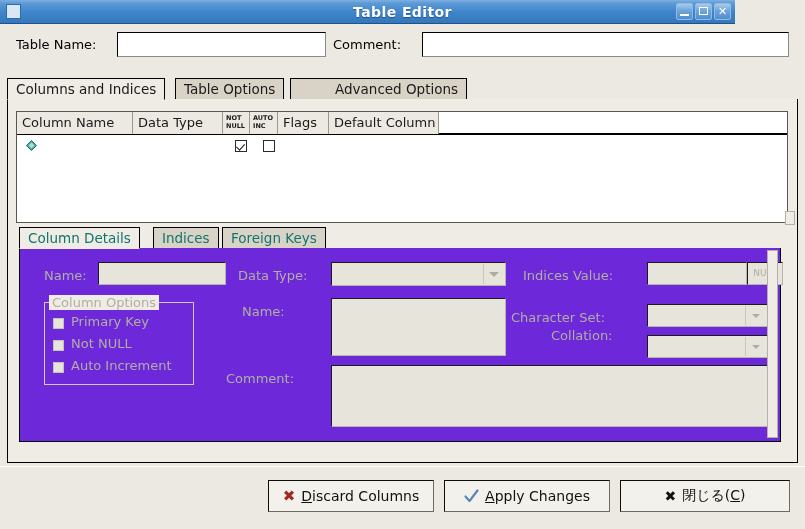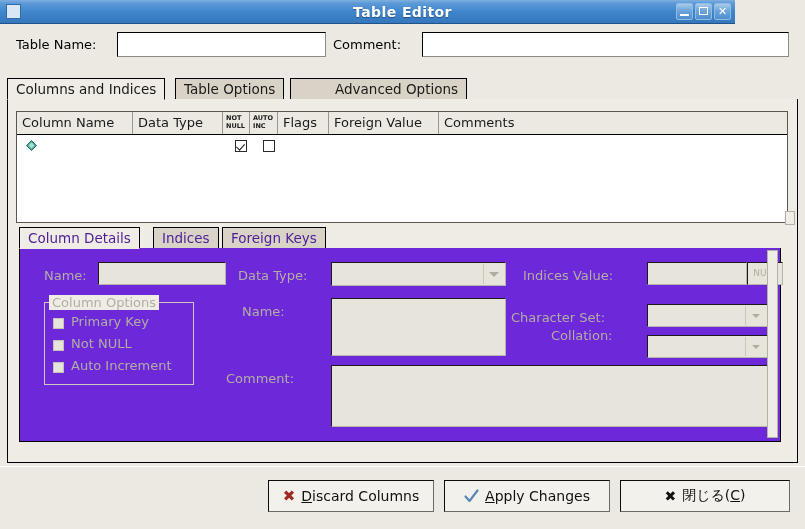--- a/index.html
+++ b/index.html
@@ -230,21 +230,21 @@
   }
   .tab2 {
     position: absolute;
     top: 0;
     height: 22px;
     line-height: 21px;
     padding: 0 8px;
     box-sizing: border-box;
     font-family: "DejaVu Sans", sans-serif;
     font-size: 13.5px;
-    color: #4c1d95;
+    color: #0f766e;
     background: #d9d2c6;
     border: 1px solid #000000;
     border-bottom: none;
     cursor: pointer;
     white-space: nowrap;
   }
   .tab2.sel {
     background: #efece5;
     border-bottom: 1px solid #efece5;
     z-index: 3;
@@ -446,22 +446,21 @@
         <div class="gh" style="width:90px;">Data Type</div>
         <div class="gh tiny" style="width:27px;">
           <span>NOT</span>
           <span>NULL</span>
         </div>
         <div class="gh tiny" style="width:28px;">
           <span>AUTO</span>
           <span>INC</span>
         </div>
         <div class="gh" style="width:51px;">Flags</div>
-        <div class="gh" style="width:110px;">Foreign Value</div>
-        <div class="gh" style="flex:1 1 auto; border-right:none;">Comments</div>
+        <div class="gh" style="width:110px;">Default Column</div>
       </div>
       <div class="grid-row">
         <svg class="row-diamond" viewBox="0 0 11 11">
           <polygon points="5.5,0.5 10.5,5.5 5.5,10.5 0.5,5.5" fill="#4aa89c" stroke="#1d6f68" stroke-width="1"></polygon>
           <polygon points="5.5,2.5 8.5,5.5 5.5,8.5 2.5,5.5" fill="#a8ded6"></polygon>
         </svg>
         <div class="cb cb-notnull checked"></div>
         <div class="cb cb-autoinc"></div>
       </div>
     </div>

